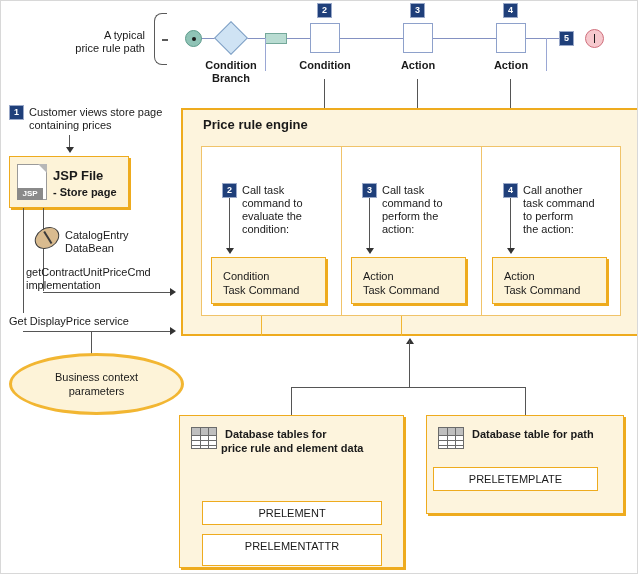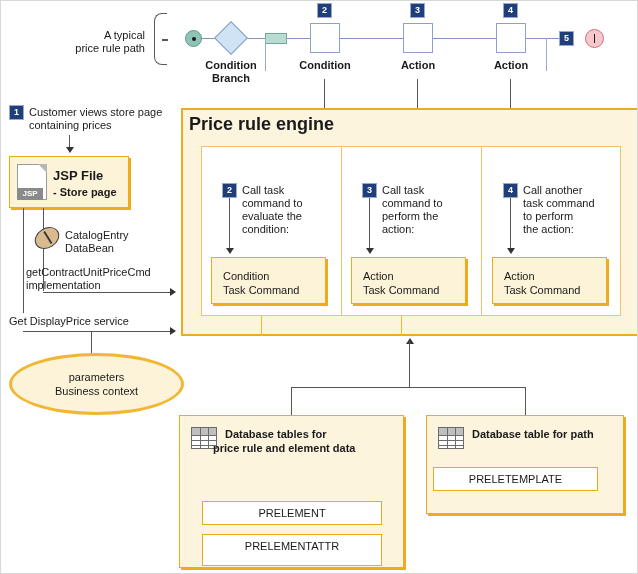--- a/index.html
+++ b/index.html
@@ -377,27 +377,27 @@
 
   <div class="txt" style="left:8px; top:314px;">Get DisplayPrice service</div>
 
   <div class="gh" style="left:22px; top:330px; width:149px;"></div>
   <div class="arrow-right" style="left:169px; top:326px;"></div>
 
   <div class="gv" style="left:90px; top:330px; height:24px;"></div>
 
   <div class="oval" style="left:8px; top:352px; width:175px; height:62px;">
     <div>
+      <div>Business context</div>
       <div>parameters</div>
-      <div>Business context</div>
     </div>
   </div>
 
   <div class="panel" style="left:180px; top:107px; width:458px; height:228px;"></div>
-  <div class="txt txt-b" style="left:188px; top:117px; font-size:18px;">Price rule engine</div>
+  <div class="txt txt-b" style="left:182px; top:117px; font-size:13px;padding-left:20px;">Price rule engine</div>
 
   <div class="innerpanel" style="left:200px; top:145px; width:420px; height:170px;"></div>
   <div class="coldiv" style="left:340px; top:145px; height:170px;"></div>
   <div class="coldiv" style="left:480px; top:145px; height:170px;"></div>
 
   <div class="badge" style="left:221px; top:182px;">2</div>
   <div class="txt" style="left:241px; top:183px;">Call task</div>
   <div class="txt" style="left:241px; top:196px;">command to</div>
   <div class="txt" style="left:241px; top:209px;">evaluate the</div>
   <div class="txt" style="left:241px; top:222px;">condition:</div>
@@ -443,21 +443,21 @@
 
   <div class="dbpanel" style="left:178px; top:414px; width:225px; height:153px;"></div>
   <div class="db-icon" style="left:190px; top:426px;">
     <div class="hdr"></div>
     <div class="gl-v1"></div>
     <div class="gl-v2"></div>
     <div class="gl-h1"></div>
     <div class="gl-h2"></div>
   </div>
   <div class="txt txt-b" style="left:224px; top:427px; font-size:11px;">Database tables for</div>
-  <div class="txt txt-b" style="left:212px; top:441px; font-size:11px;">price rule and element data</div>
+  <div class="txt txt-b" style="left:220px; top:441px; font-size:11px;">price rule and element data</div>
 
   <div class="tblrow" style="left:201px; top:500px; width:180px; height:24px;">PRELEMENT</div>
   <div class="tblrow" style="left:201px; top:533px; width:180px; height:32px;">PRELEMENTATTR</div>
 
   <div class="dbpanel" style="left:425px; top:414px; width:198px; height:99px;"></div>
   <div class="db-icon" style="left:437px; top:426px;">
     <div class="hdr"></div>
     <div class="gl-v1"></div>
     <div class="gl-v2"></div>
     <div class="gl-h1"></div>

